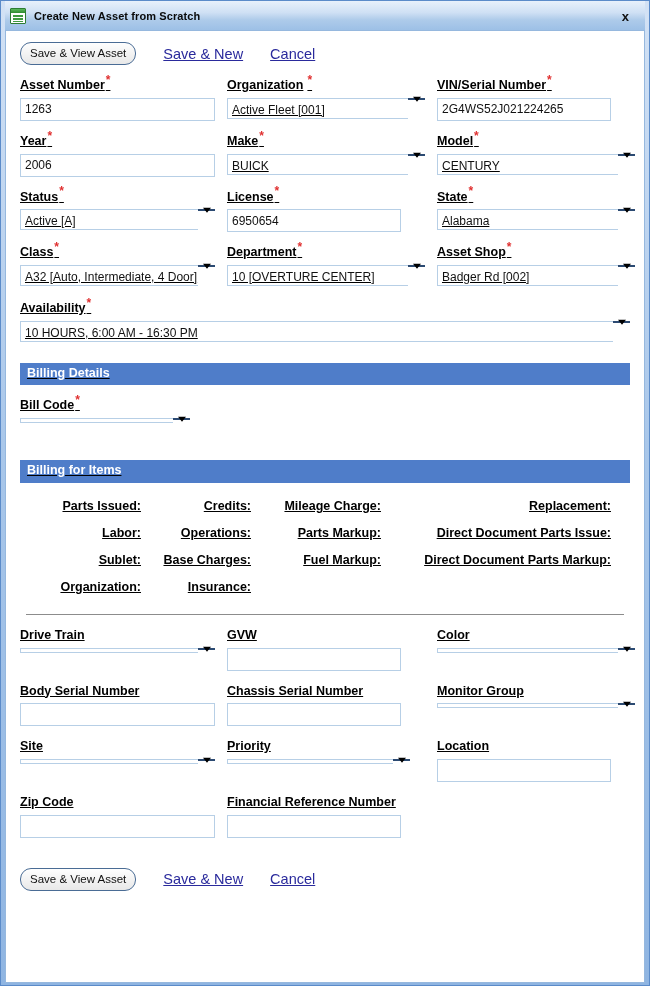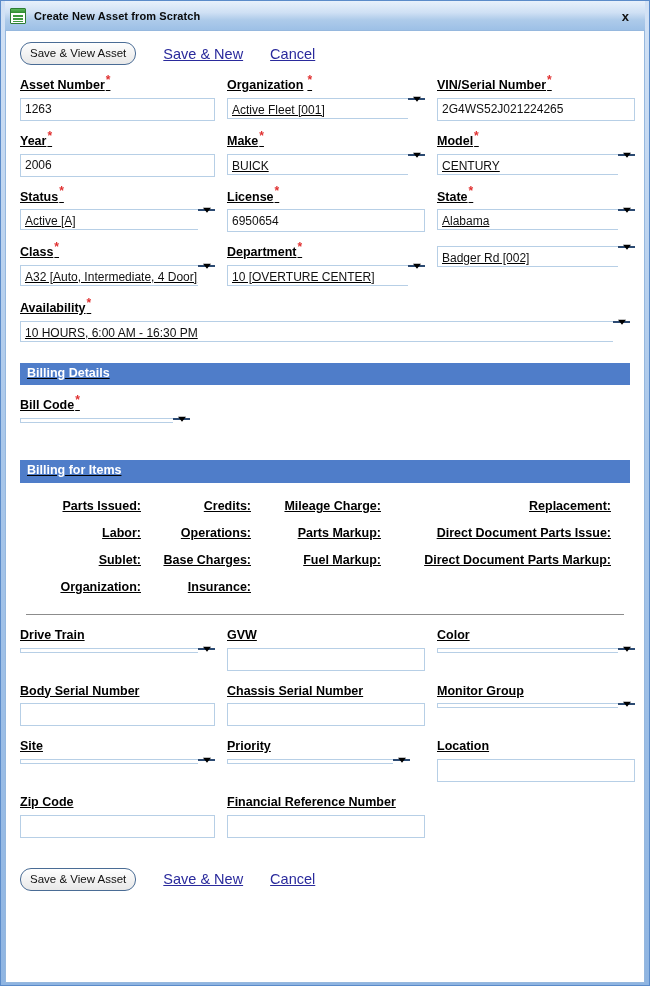--- a/index.html
+++ b/index.html
@@ -156,21 +156,21 @@
     width: 195px;
     height: 23px;
     border: 1px solid #b7cfe6;
     background: #ffffff;
     font-family: "Liberation Sans", sans-serif;
     font-size: 12px;
     color: #111111;
     padding: 0 4px;
     outline: none;
   }
-  .tinput.wide  { width: 198px; }
+  .tinput.wide  { width: 174px; }
 
   
   .ddl {
     display: flex;
     align-items: flex-start;
     width: 195px;
     height: 23px;
   }
   .ddl .ddl-field {
     flex: 1 1 auto;
@@ -339,20 +339,21 @@
           </div>
         </div>
         <div class="col col-2">
           <span class="flabel"><span>Department</span><span class="req">*</span></span>
           <div class="ddl w198">
             <div class="ddl-field">10 [OVERTURE CENTER]</div>
             <div class="ddl-btn"></div>
           </div>
         </div>
         <div class="col col-3">
+          <span class="flabel"><span>Asset Shop</span><span class="req">*</span></span>
           <div class="ddl w198">
             <div class="ddl-field">Badger Rd [002]</div>
             <div class="ddl-btn"></div>
           </div>
         </div>
       </div>
 
       <div class="row">
         <div style="width:100%;">
           <span class="flabel"><span>Availability</span><span class="req">*</span></span>

